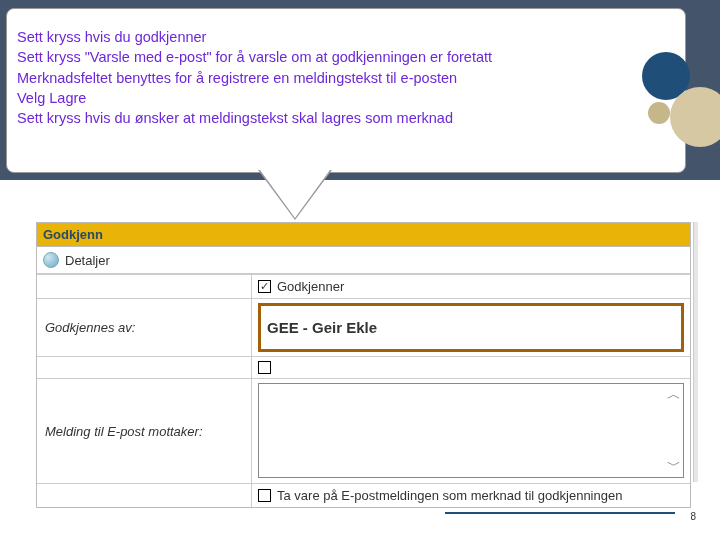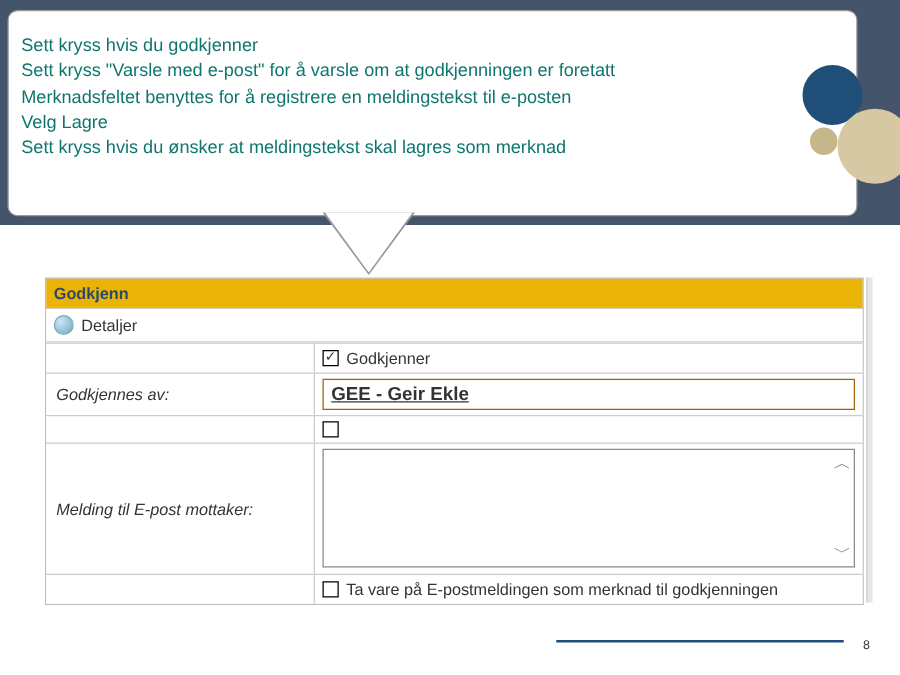--- a/index.html
+++ b/index.html
@@ -24,21 +24,21 @@
     top: 8px;
     left: 6px;
     width: 680px;
     height: 165px;
     background: #ffffff;
     border: 1px solid #999;
     border-radius: 8px;
     padding: 18px 10px 10px 10px;
     font-size: 14.5px;
     line-height: 1.4;
-    color: #0f766e;
+    color: #6d28d9;
   }
   .callout-tail {
     position: absolute;
     top: 170px;
     left: 260px;
     width: 0;
     height: 0;
     border-left: 35px solid transparent;
     border-right: 35px solid transparent;
     border-top: 48px solid #ffffff;
@@ -150,27 +150,26 @@
     height: 13px;
     border: 1px solid #000;
     display: inline-flex;
     align-items: center;
     justify-content: center;
     font-size: 11px;
     line-height: 1;
     background: #fff;
   }
   .input-line {
-    border: 1px solid #a16207;
-    padding: 3px 6px;
+    border: 3px solid #a16207;
+    padding: 13px 6px;
     font-size: 15px;
     font-weight: bold;
     width: 100%;
     font-family: Verdana, Arial, sans-serif;
-    text-decoration: underline;
   }
   .textarea-box {
     border: 1px solid #888;
     width: 100%;
     height: 95px;
     position: relative;
     background: #fff;
   }
   .scroll-up, .scroll-down {
     position: absolute;

